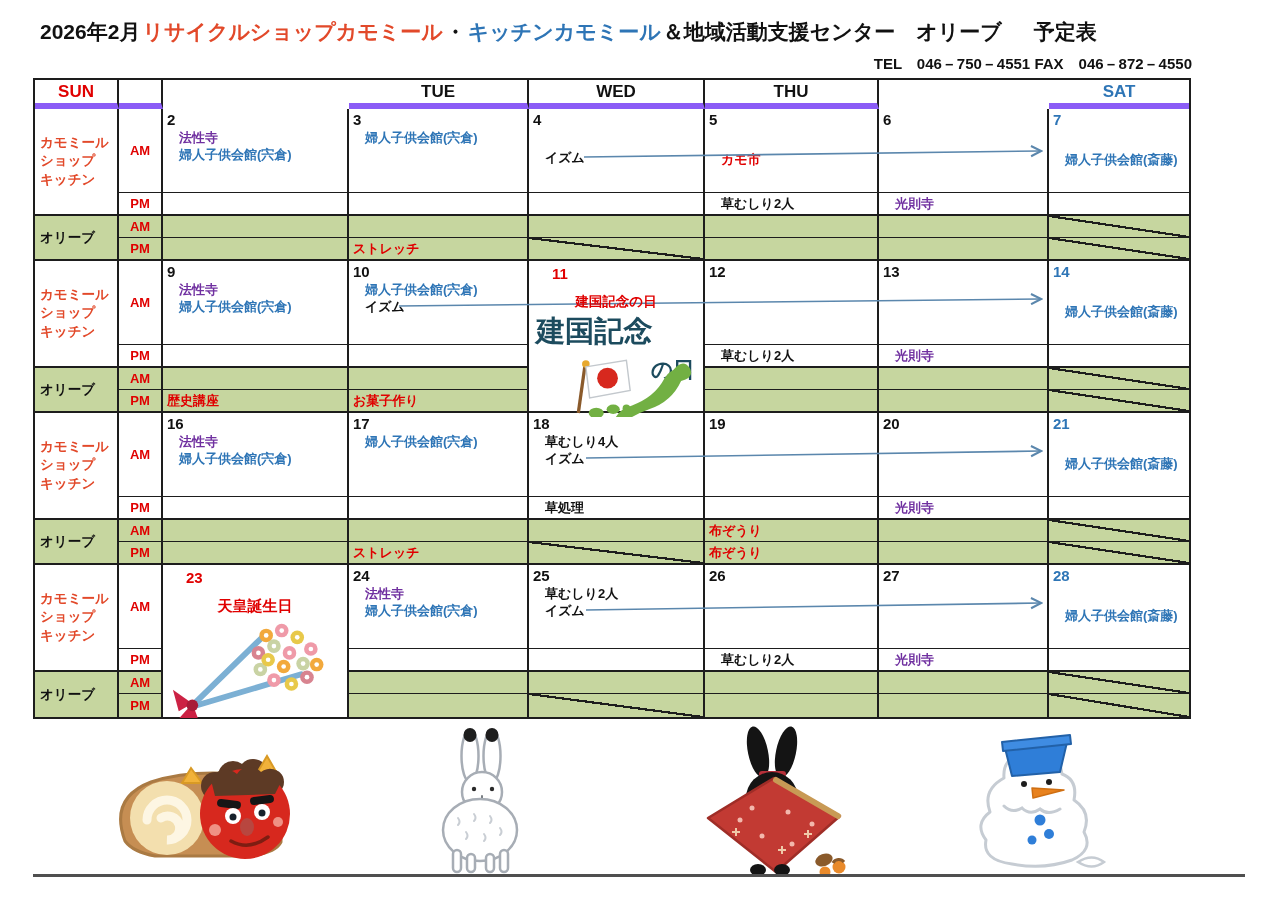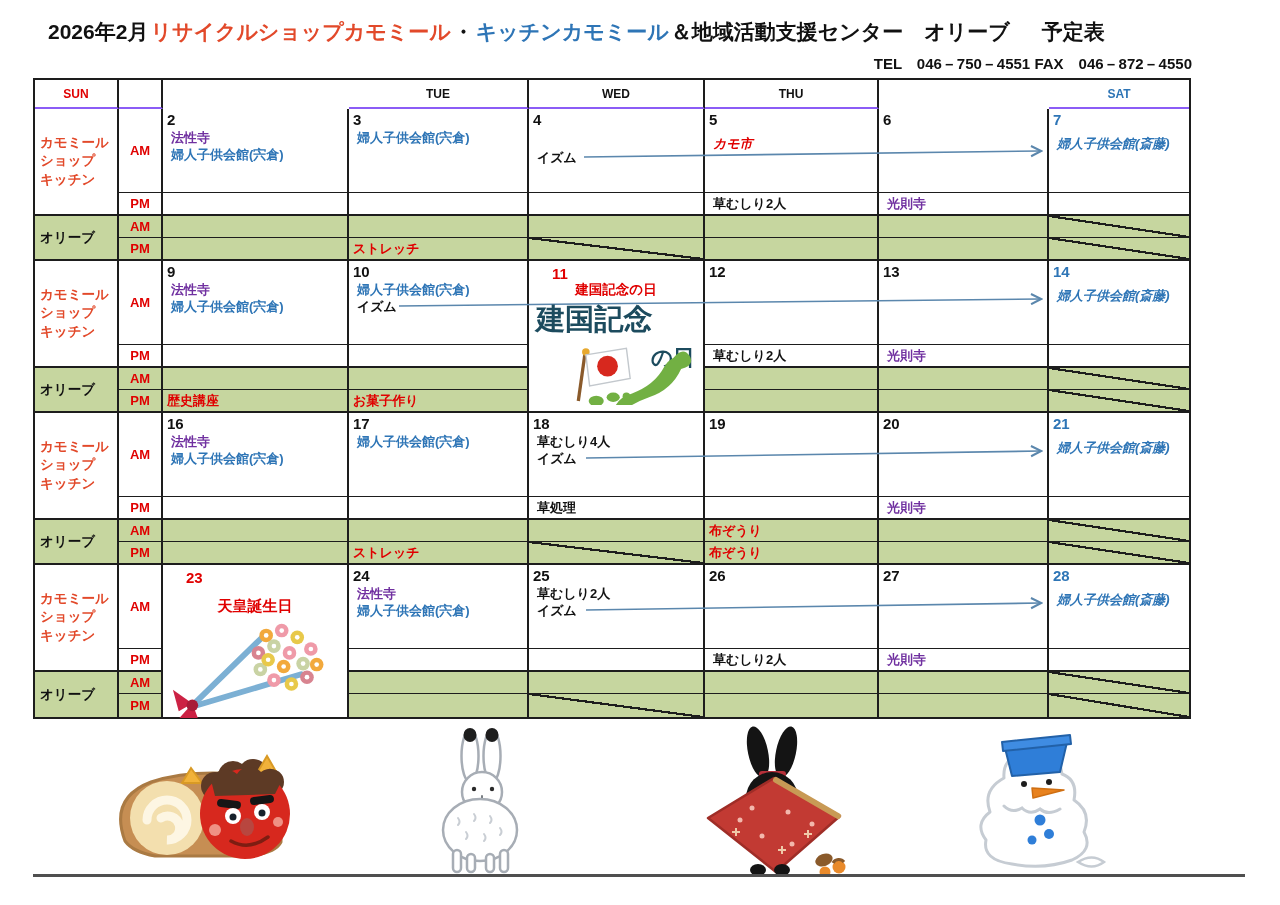--- a/index.html
+++ b/index.html
@@ -6,65 +6,65 @@
   body{
     width:1280px;height:905px;position:relative;background:#fff;
     font-family:"Liberation Sans","DejaVu Sans",sans-serif;
     font-weight:bold;color:#111;overflow:hidden;
   }
   :root{
     --c-red:#e00000; --c-vermilion:#e2492a; --c-blue:#2e75b6; --c-purple:#7030a0;
     --c-green:#c6d69f; --c-arrow:#5b87ad; --c-logo_navy:#1c4b5e; --c-map_green:#72b043;
   }
   
-  .titlebar{position:absolute;left:48px;top:18px;font-size:21px;white-space:nowrap;}
+  .titlebar{position:absolute;left:40px;top:18px;font-size:21px;white-space:nowrap;}
   .titlebar .seg{margin-right:2px;}
   .t-month{margin-right:14px;}
   .t-orange{color:var(--c-vermilion);}
   .t-blue{color:var(--c-blue);}
   .t-suffix{margin-left:30px;}
   .contact{position:absolute;top:55px;right:88px;font-size:15px;white-space:nowrap;}
   .contact .fax{}
   
   .cal{
     position:absolute;left:33px;top:78px;width:1154px;
     display:grid;background:#fff;
     grid-template-columns:84px 44px 186px 180px 176px 174px 170px 140px;
     grid-template-rows:29px repeat(4, 84px 23px 22px 23px);
     border:2px solid #1d1d1d;
   }
   .cal > div{box-sizing:border-box;}
-  .h{display:flex;align-items:center;justify-content:center;font-size:12px;
-     border-right:2px solid #1d1d1d;border-bottom:2px solid #8b5cf6;}
+  .h{display:flex;align-items:center;justify-content:center;font-size:17px;
+     border-right:2px solid #1d1d1d;border-bottom:6px solid #8b5cf6;}
   .c{border-right:2px solid #1d1d1d;border-bottom:1px solid #1d1d1d;position:relative;}
   .bb2{border-bottom-width:2px;}
   .nr{border-right:none;}
   .nb{border-bottom:none;}
   .g{background:var(--c-green);}
   .diag{background-image:linear-gradient(to top right,
         rgba(0,0,0,0) calc(50% - 1.1px), #1d1d1d calc(50% - 1.1px),
         #1d1d1d calc(50% + 1.1px), rgba(0,0,0,0) calc(50% + 1.1px));}
   .ap{display:flex;align-items:center;justify-content:center;
       color:var(--c-red);font-size:13px;}
   .shoplabel{display:flex;align-items:center;padding-left:5px;
       color:var(--c-vermilion);font-size:13.5px;line-height:1.35;white-space:pre-line;}
   .olivelabel{display:flex;align-items:center;padding-left:5px;font-size:13.5px;color:#111;}
   .date{font-size:15px;padding:2px 0 0 4px;height:18px;line-height:18px;}
-  .e{font-size:13px;line-height:17px;padding-left:8px;white-space:nowrap;}
+  .e{font-size:13px;line-height:17px;padding-left:16px;white-space:nowrap;}
   .gap{margin-top:20px;}
-  .gap-s{margin-top:6px;font-style:italic;}
+  .gap-s{margin-top:22px;}
   .pmcell{display:flex;align-items:center;}
   .pmcell .e{line-height:15px;}
   .ol{display:flex;align-items:center;}
   .oe{font-size:13px;color:var(--c-red);padding-left:4px;}
   .red{color:var(--c-red);} .blue{color:var(--c-blue);} .purple{color:var(--c-purple);} .black{color:#111;}
   
   .hol{text-align:center;}
   .hol .date{position:absolute;top:2px;left:19px;text-align:left;}
-  .hol-label{font-size:13.5px;color:var(--c-red);margin-top:20px;}
+  .hol-label{font-size:13.5px;color:var(--c-red);margin-top:32px;}
   .hol-label.big{font-size:15px;margin-top:32px;}
   .hol svg{display:block;margin:0 auto;}
   
   .arrows{position:absolute;left:0;top:0;z-index:5;pointer-events:none;}
   .overcell{position:relative;z-index:6;}
   .ground{position:absolute;left:33px;top:874px;width:1212px;height:2.5px;background:#4f4f4f;}
   .illust{position:absolute;}
 </style>
 </head>
 <body>

